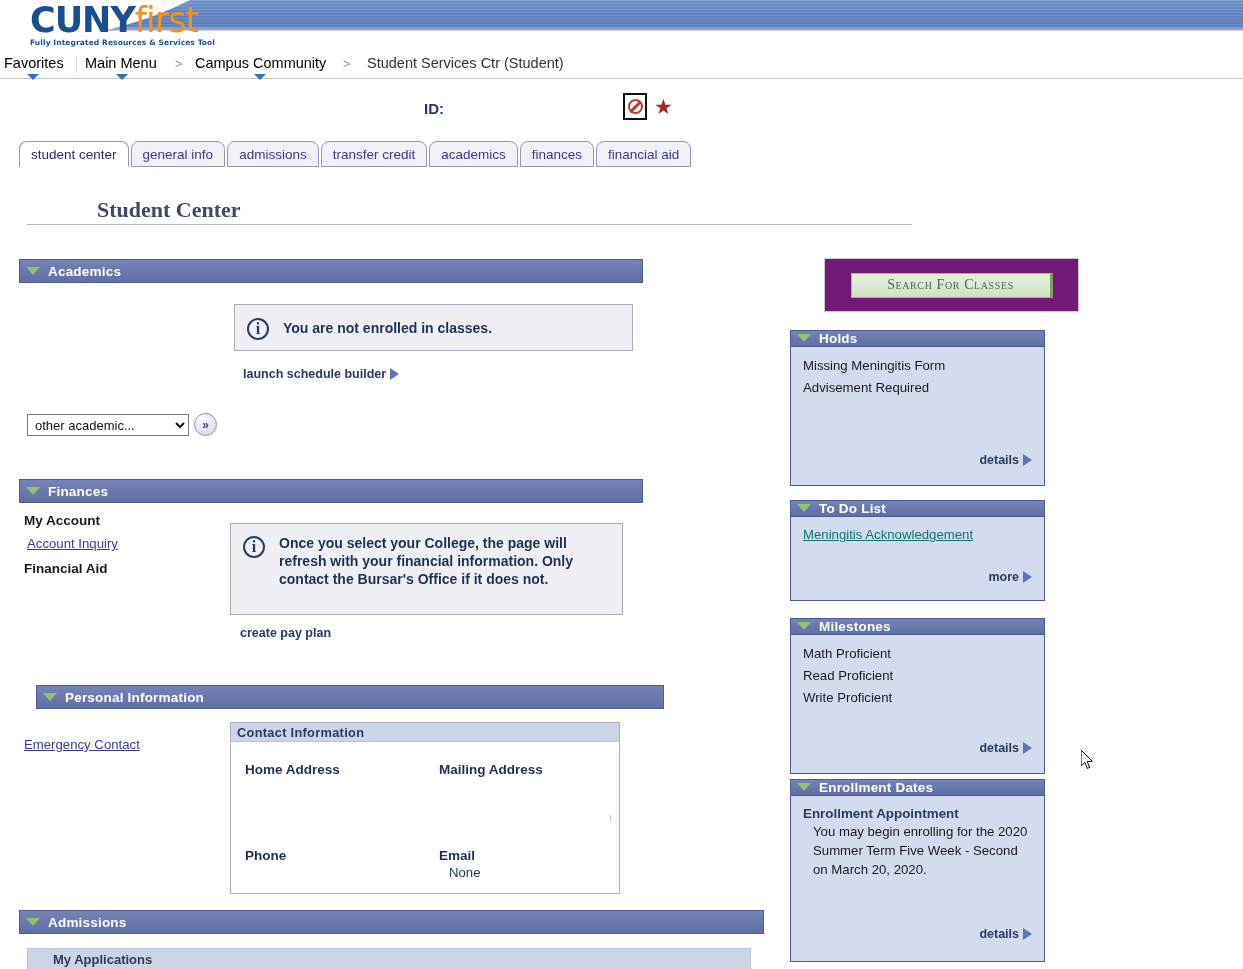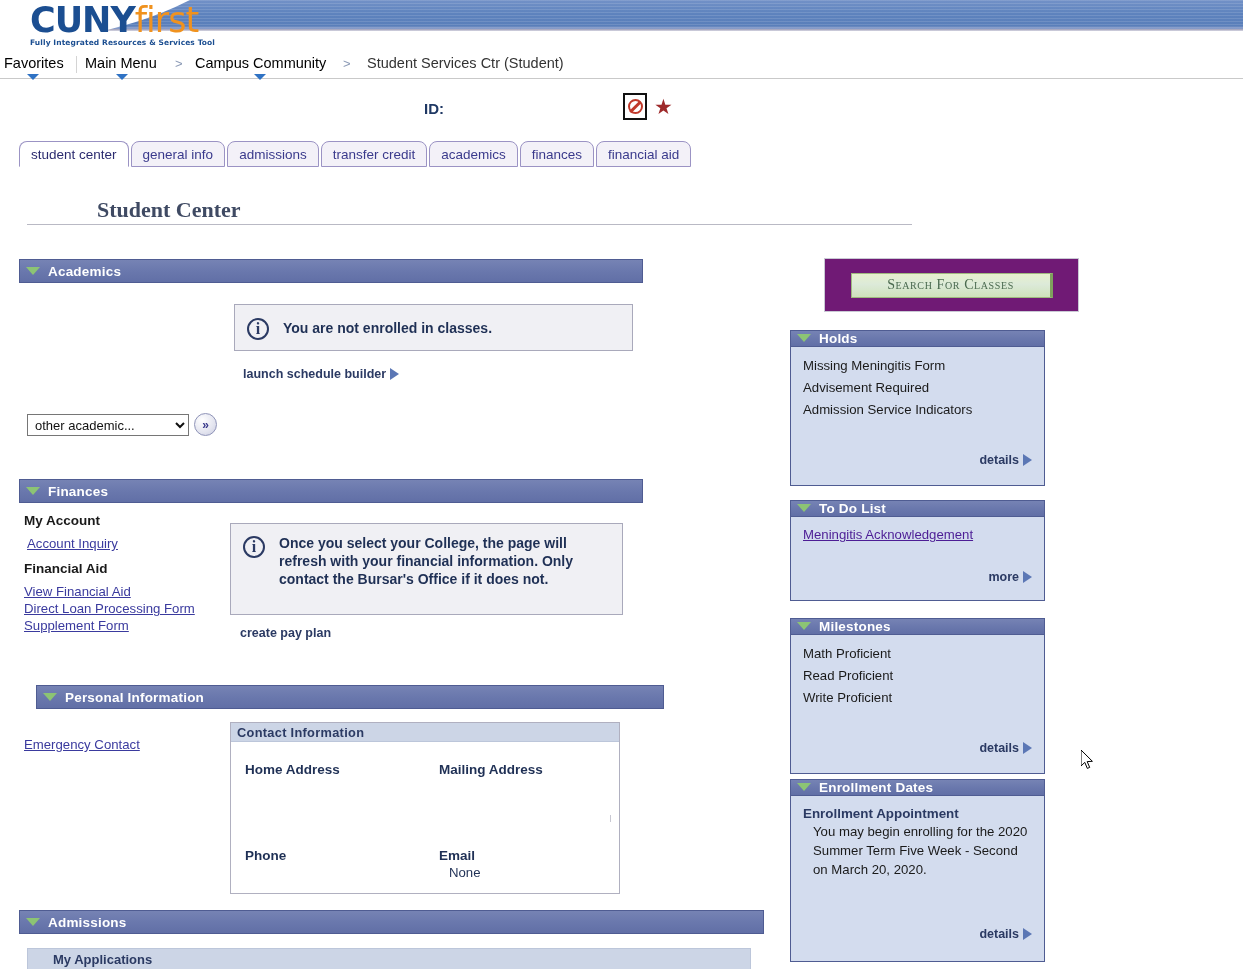--- a/index.html
+++ b/index.html
@@ -291,21 +291,21 @@
     display: flex; align-items: center; padding-left: 6px;
     letter-spacing: 0.2px;
     border-bottom: 1px solid #4f5c92;
   }
   .rpanel-body { position: relative; padding: 8px 10px 0 12px; }
   .rpanel-item {
     font-size: 13.2px; color: #1a1a1a; line-height: 22px;
     font-family: "Liberation Sans", sans-serif;
   }
   .rpanel-link {
-    font-size: 13.2px; color: #4c1d95; text-decoration: underline;
+    font-size: 13.2px; color: #0f766e; text-decoration: underline;
     font-family: "Liberation Sans", sans-serif; cursor: pointer;
     line-height: 20px;
   }
   .rpanel-foot {
     position: absolute; right: 10px;
     font-size: 12.5px; font-weight: 700; color: #2b3a63;
     font-family: "Liberation Sans", sans-serif; cursor: pointer;
     white-space: nowrap;
   }
   .enroll-title {
@@ -389,25 +389,20 @@
   <div class="gobtn">»</div>
 
   <div class="sect-hdr" style="left:19px; top:479px; width:624px;">
     <span class="caret"></span>
     <span>Finances</span>
   </div>
 
   <div class="bold-label" style="position:absolute; left:24px; top:513px;">My Account</div>
   <span class="ps-link" style="position:absolute; left:27px; top:536px;">Account Inquiry</span>
   <div class="bold-label" style="position:absolute; left:24px; top:561px;">Financial Aid</div>
-  <div style="position:absolute; left:24px; top:583px; width:205px;">
-    <span class="ps-link" style="line-height:17px;">View Financial Aid</span>
-    <span class="ps-link" style="line-height:17px;">Direct Loan Processing Form</span>
-    <span class="ps-link" style="line-height:17px;">Supplement Form</span>
-  </div>
 
   <div class="msgbox" style="left:230px; top:523px; width:393px; height:92px;">
     <span class="info-icon">i</span>
     <span class="msgtext" style="max-width:300px;">Once you select your College, the page will refresh with your financial information. Only contact the Bursar's Office if it does not.</span>
   </div>
 
   <div class="smalllink" style="left:240px; top:626px;">create pay plan</div>
 
   <div class="sect-hdr" style="left:12px; top:685px; width:628px;margin-left:24px;">
     <span class="caret"></span>
@@ -440,21 +435,20 @@
   </div>
 
   <div class="rpanel" style="top:330px; height:156px;">
     <div class="rpanel-hdr">
       <span class="caret"></span>
       <span>Holds</span>
     </div>
     <div class="rpanel-body" style="height:130px;">
       <div class="rpanel-item">Missing Meningitis Form</div>
       <div class="rpanel-item">Advisement Required</div>
-      <div class="rpanel-item">Admission Service Indicators</div>
       <div class="rpanel-foot" style="bottom:10px; right:12px;">
         <span>details</span><span class="tri-right"></span>
       </div>
     </div>
   </div>
 
   <div class="rpanel" style="top:500px; height:101px;">
     <div class="rpanel-hdr">
       <span class="caret"></span>
       <span>To Do List</span>

